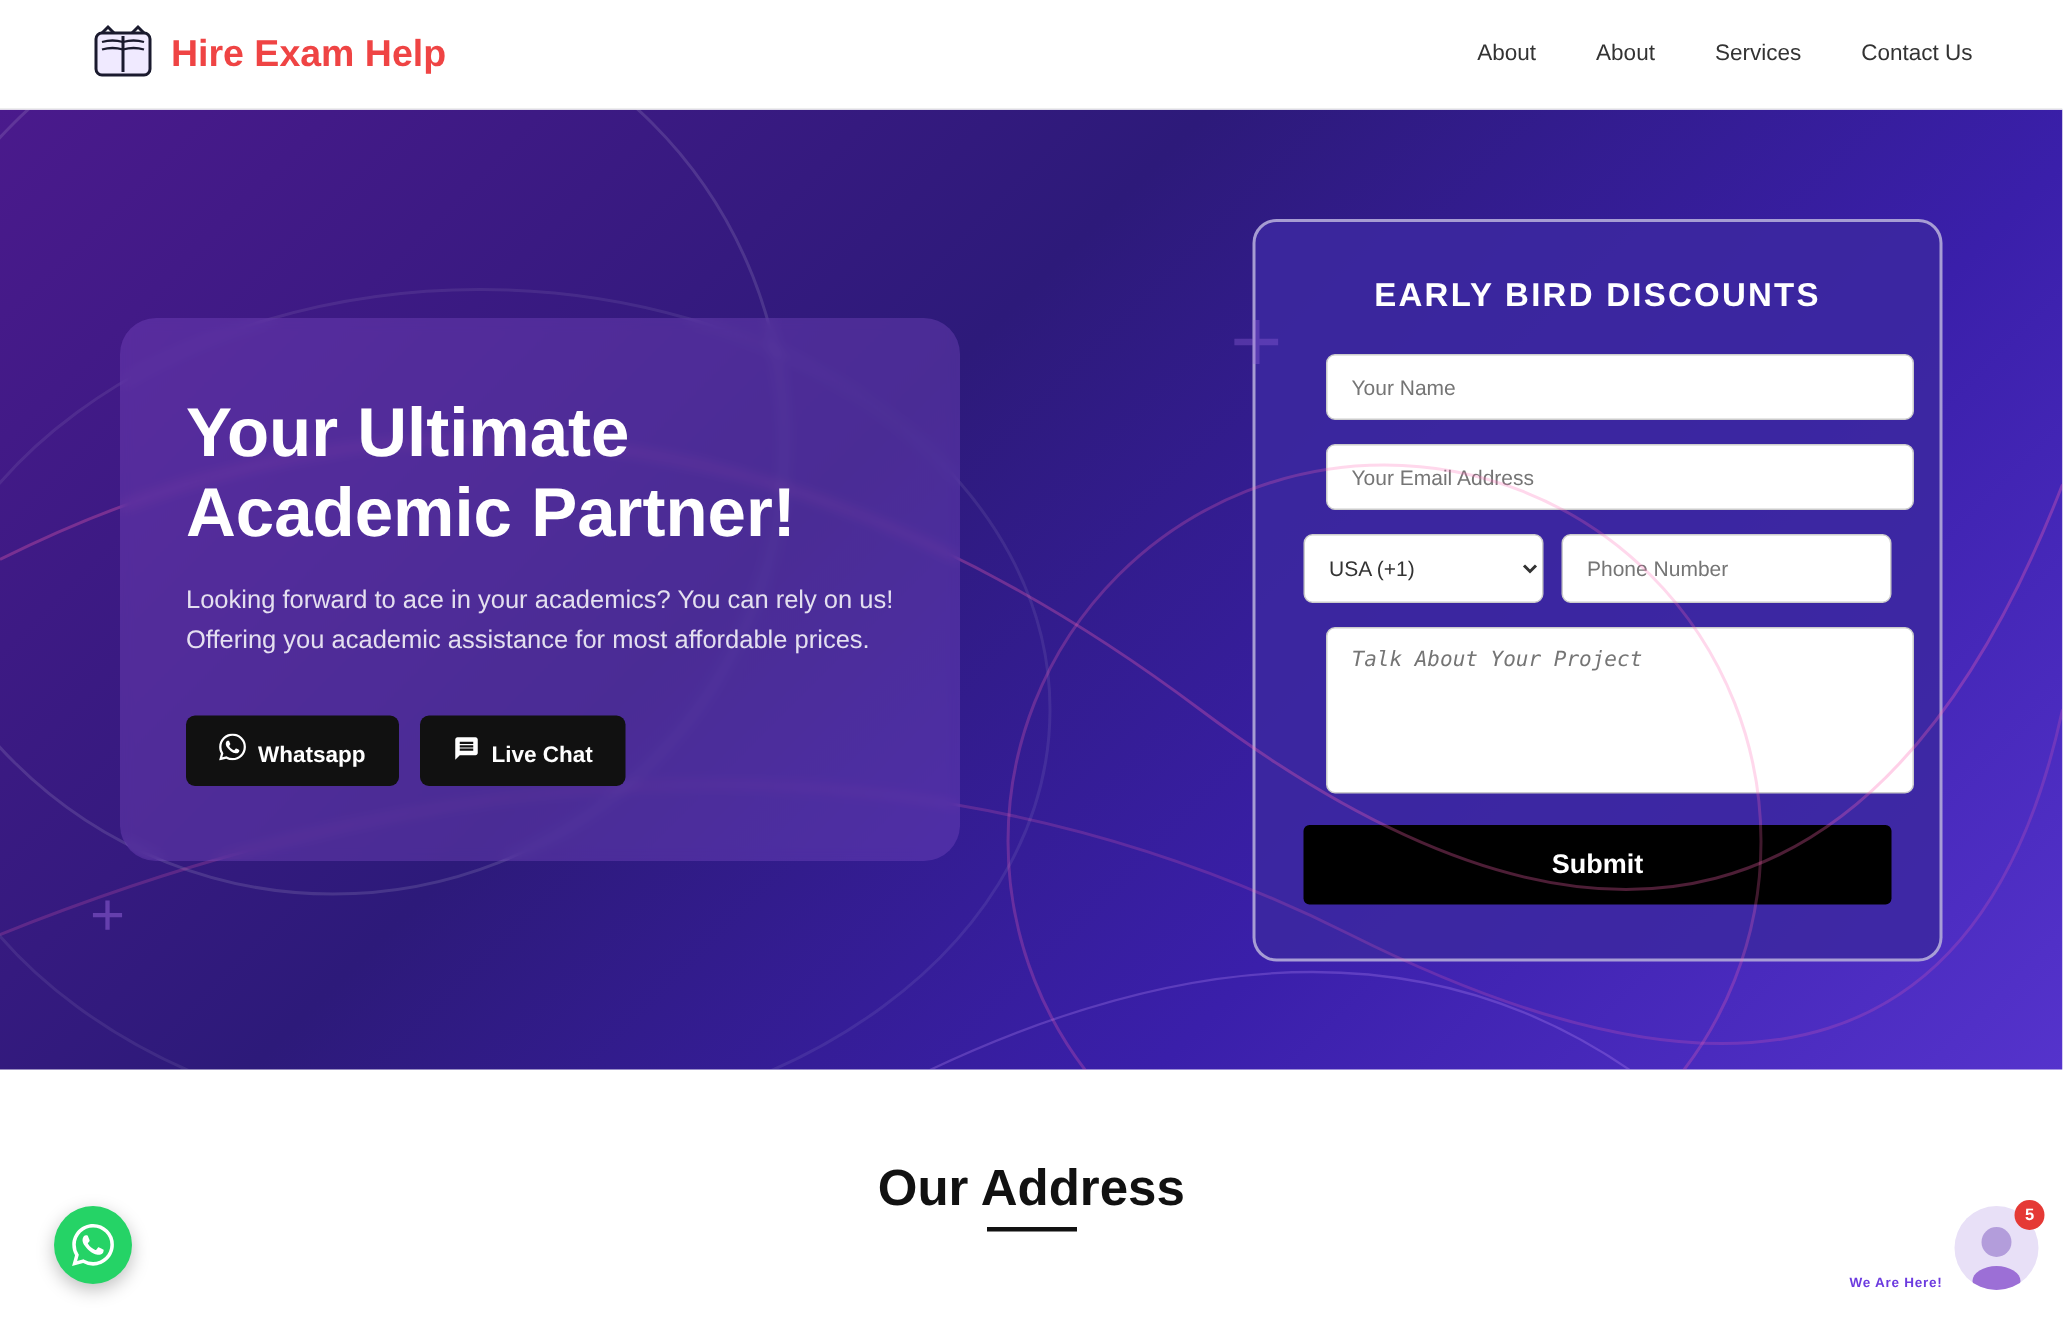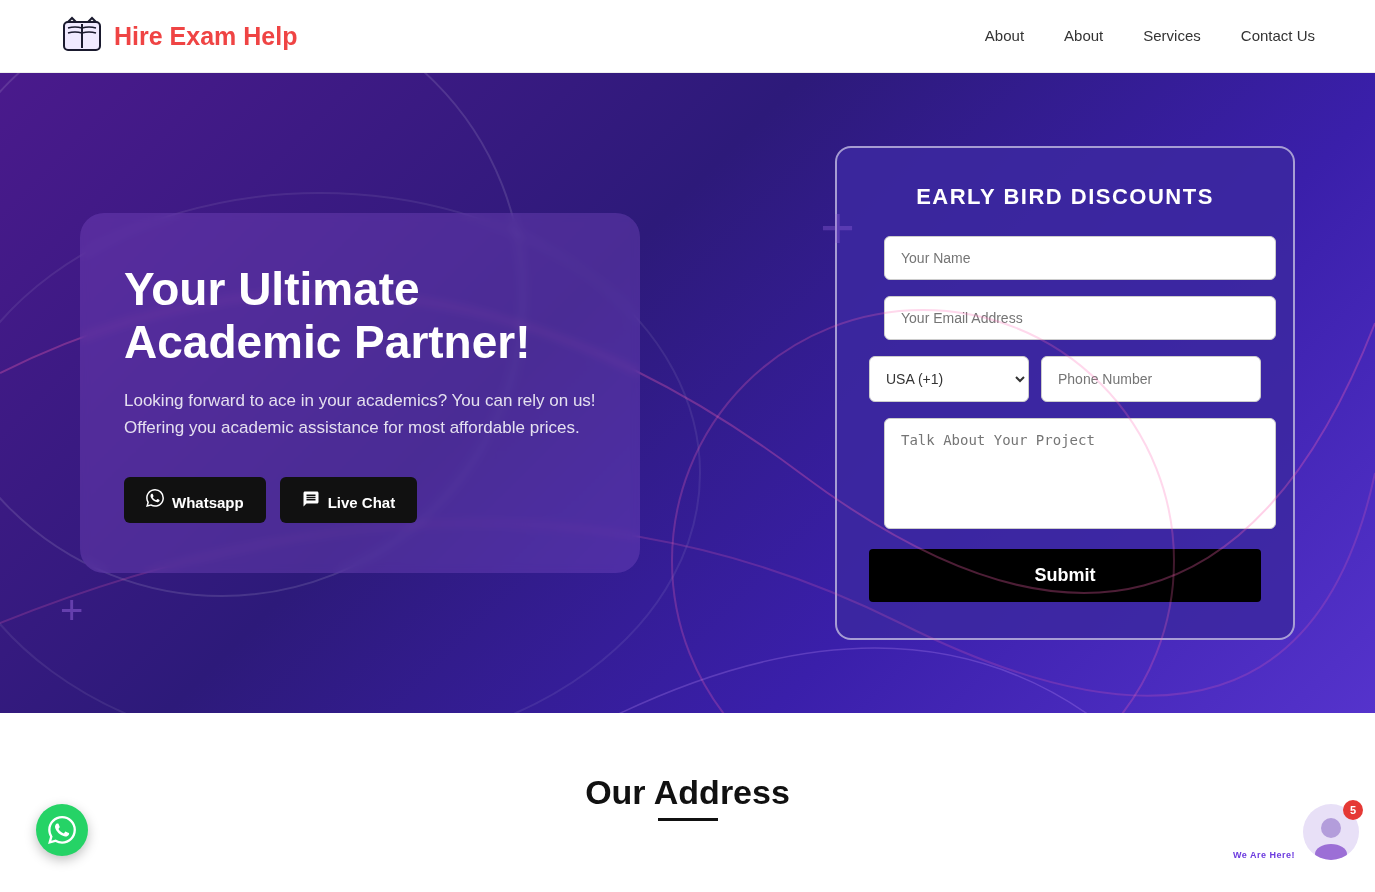--- a/index.html
+++ b/index.html
@@ -161,20 +161,21 @@
       border-radius: 6px;
       font-size: 14px;
       background: #fff;
       color: #555;
       outline: none;
       margin-left: 15px;
     }
     .form-field textarea {
       height: 111px;
       resize: none;
+      font-style: italic;
     }
     .phone-row {
       display: flex;
       gap: 12px;
       margin-bottom: 16px;
     }
     .phone-row select {
       flex: 0 0 160px;
       padding: 13px 12px;
       border: 1px solid #ccc;

